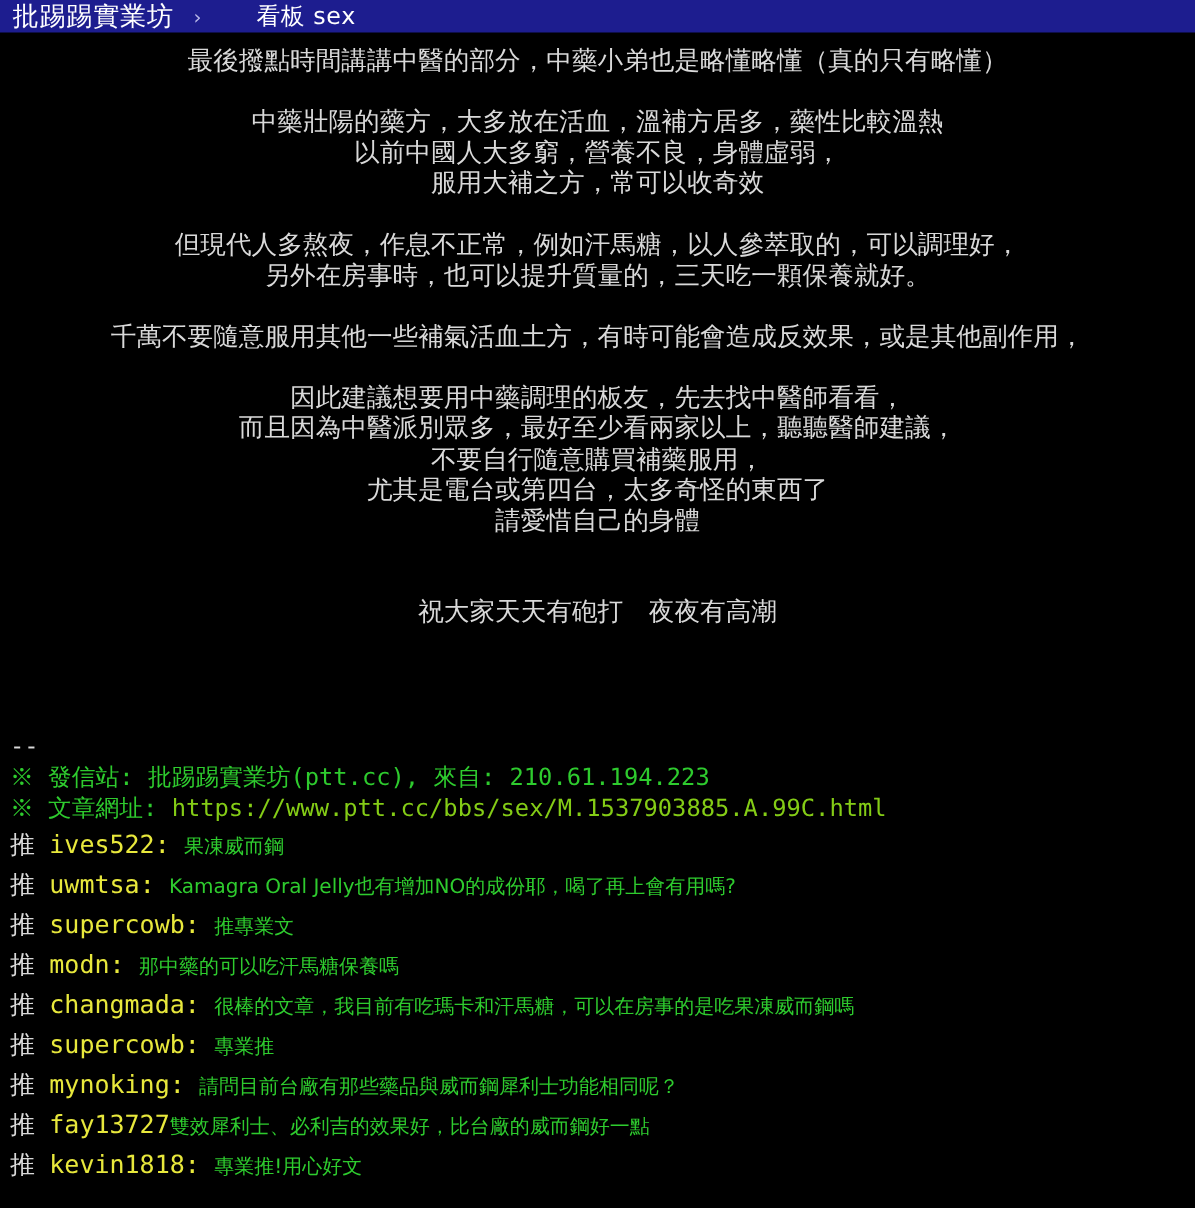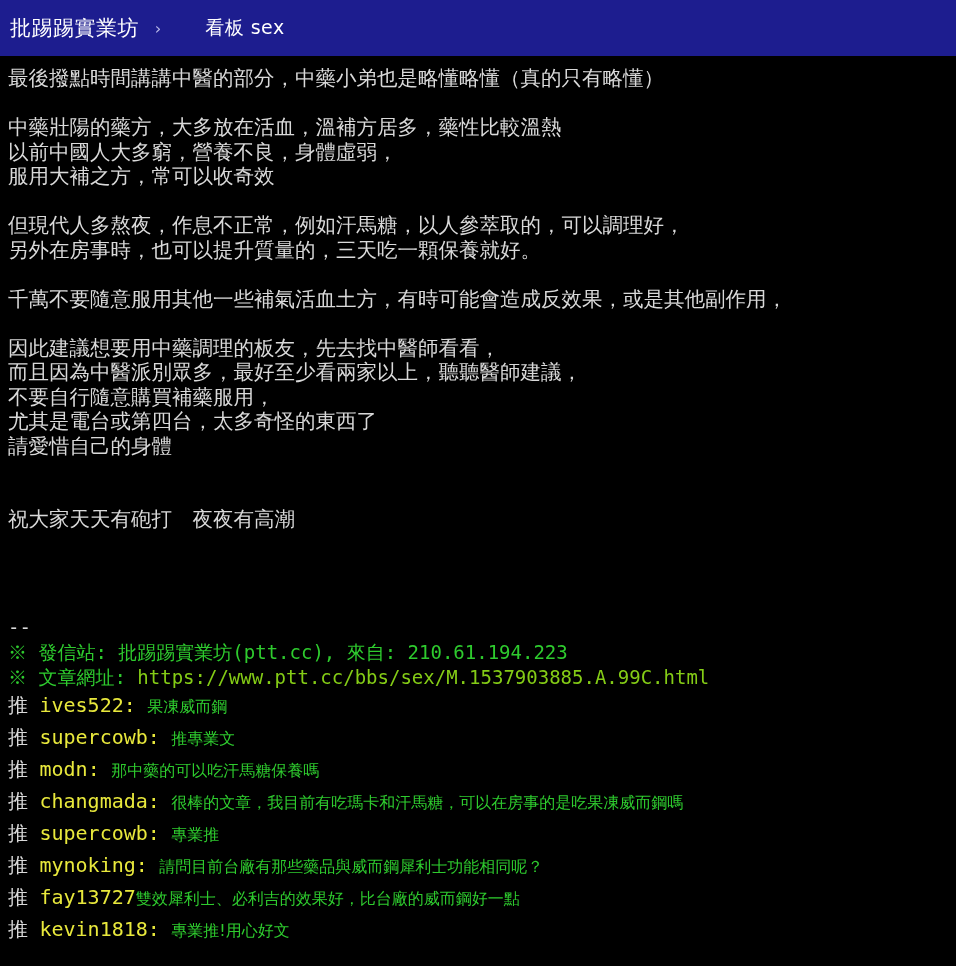--- a/index.html
+++ b/index.html
@@ -11,21 +11,21 @@
     width: 956px;
     height: 966px;
     overflow: hidden;
     font-family: "DejaVu Sans Mono", "Liberation Mono", monospace;
   }
 
   
   .titlebar {
     background: #1d1d8f;
     color: #ffffff;
-    height: 56px;
+    height: 26px;
     display: flex;
     align-items: center;
     padding: 0 10px;
     box-sizing: border-box;
     font-size: 21px;
     letter-spacing: 0.5px;
   }
   .titlebar .board {
     font-family: "DejaVu Sans", "Liberation Sans", sans-serif;
     font-size: 21px;
@@ -48,20 +48,21 @@
   .term {
     padding: 10px 8px 0 8px;
     box-sizing: border-box;
   }
   .line {
     font-family: "DejaVu Sans", "Liberation Sans", sans-serif;
     font-size: 20.5px;
     line-height: 24.5px;
     color: #d9d9d9;
     white-space: pre;
+    text-align: center;
   }
   .gap { height: 24.5px; }
 
   
   .mono {
     font-family: "DejaVu Sans Mono", "Liberation Mono", monospace;
     font-size: 19px;
     line-height: 25px;
     white-space: pre;
   }
@@ -139,20 +140,21 @@
   <div class="gap"></div>
   <div class="gap"></div>
   <div style="height:10px"></div>
 
   <div class="mono dashes">--</div>
   <div class="mono sigline"><span>※</span><span> 發信站: </span><span>批踢踢實業坊(ptt.cc), 來自: 210.61.194.223</span></div>
   <div class="mono sigline"><span>※</span><span> 文章網址: </span><span class="url">https://www.ptt.cc/bbs/sex/M.1537903885.A.99C.html</span></div>
 
   <div class="push"><span class="tag">推</span> <span class="user">ives522</span><span class="colon">:</span> <span class="msg">果凍威而鋼</span></div>
 
+  <div class="push"><span class="tag">推</span> <span class="user">uwmtsa</span><span class="colon">:</span> <span class="msg">Kamagra Oral Jelly也有增加NO的成份耶，喝了再上會有用嗎?</span></div>
 
   <div class="push"><span class="tag">推</span> <span class="user">supercowb</span><span class="colon">:</span> <span class="msg">推專業文</span></div>
 
   <div class="push"><span class="tag">推</span> <span class="user">modn</span><span class="colon">:</span> <span class="msg">那中藥的可以吃汗馬糖保養嗎</span></div>
 
   <div class="push"><span class="tag">推</span> <span class="user">changmada</span><span class="colon">:</span> <span class="msg">很棒的文章，我目前有吃瑪卡和汗馬糖，可以在房事的是吃果凍威而鋼嗎</span></div>
 
   <div class="push"><span class="tag">推</span> <span class="user">supercowb</span><span class="colon">:</span> <span class="msg">專業推</span></div>
 
   <div class="push"><span class="tag">推</span> <span class="user">mynoking</span><span class="colon">:</span> <span class="msg">請問目前台廠有那些藥品與威而鋼犀利士功能相同呢？</span></div>

